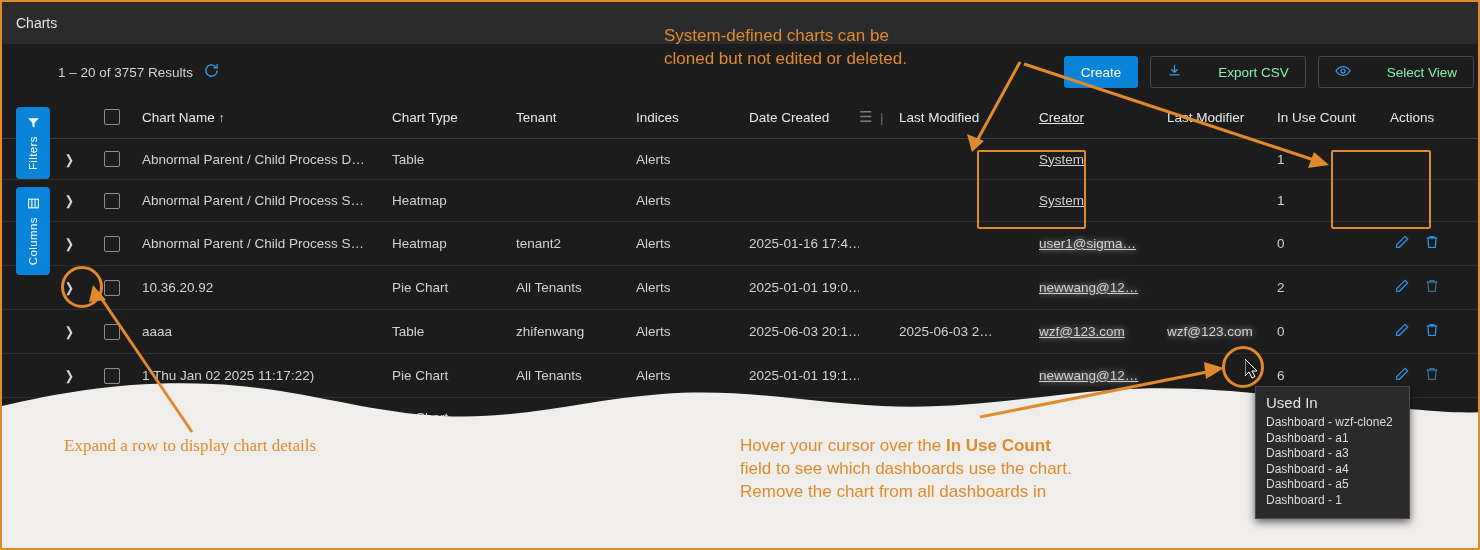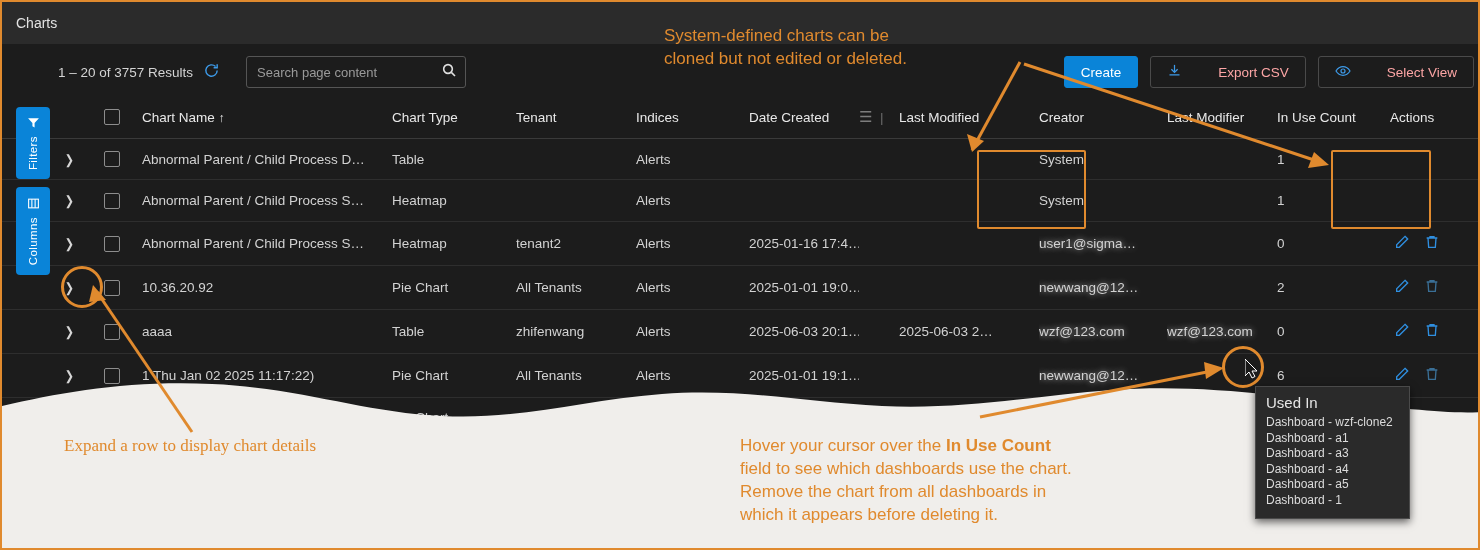--- a/index.html
+++ b/index.html
@@ -107,21 +107,21 @@
     box-sizing: border-box;
   }
   .btn-primary {
     background: #0a84d8;
     color: #ffffff;
     border: 1px solid #0a84d8;
     min-width: 74px;
   }
   .btn-ghost {
     background: transparent;
-    color: #fca5a5;
+    color: #86efac;
     border: 1px solid #4a4a4a;
     gap: 36px;
   }
   
   table.grid {
     width: 100%;
     border-collapse: collapse;
     table-layout: fixed;
   }
   table.grid th {
@@ -144,21 +144,21 @@
   }
   .col-expand  { width: 40px; padding-left: 62px !important; }
   .col-check   { width: 38px; }
   .col-name    { width: 250px; }
   .col-type    { width: 124px; }
   .col-tenant  { width: 120px; }
   .col-indices { width: 113px; }
   .col-created { width: 110px; }
   .col-sep     { width: 40px; }
   .col-modified{ width: 140px; }
-  .col-creator { width: 128px; }
+  .col-creator { width: 128px; text-decoration: underline; }
   .col-lastmod { width: 110px; }
   .col-inuse   { width: 113px; }
   .col-actions { width: 120px; }
   .chev {
     display: inline-block;
     color: #d6d6d6;
     font-size: 13px;
     cursor: pointer;
     transform: scaleX(0.85);
   }
@@ -274,29 +274,20 @@
     <div class="toolbar">
       <span class="results-text">1 – 20 of 3757 Results</span>
 
       <span class="refresh-icon">
         <svg width="17" height="17" viewBox="0 0 24 24" fill="none" stroke="#3d9ae8" stroke-width="2">
           <path d="M20 12a8 8 0 1 1-2.3-5.6"></path>
           <polyline points="20,3 20,8 15,8"></polyline>
         </svg>
       </span>
 
-      <div class="search-box">
-        <input type="text" placeholder="Search page content" style="">
-        <span class="search-icon">
-          <svg width="16" height="16" viewBox="0 0 24 24" fill="none" stroke="#e0e0e0" stroke-width="2.4">
-            <circle cx="10.5" cy="10.5" r="6.5"></circle>
-            <line x1="15.5" y1="15.5" x2="21" y2="21"></line>
-          </svg>
-        </span>
-      </div>
 
       <div class="toolbar-right">
         <div class="btn btn-primary">
           <span>Create</span>
         </div>
         <div class="btn btn-ghost">
           <span>
             <svg width="15" height="15" viewBox="0 0 24 24" fill="none" stroke="#3d9ae8" stroke-width="2">
               <path d="M12 3v11"></path>
                 <polyline points="7,10 12,15 17,10"></polyline>
@@ -572,21 +563,20 @@
   <svg class="cursor-arrow" style="left:1243px; top:357px;" width="14" height="20" viewBox="0 0 14 20">
     <polygon points="0,0 0,17 4,13 7,19 10,17.5 7,12 12,12" fill="#1a1a1a" stroke="#ffffff" stroke-width="1"></polygon>
   </svg>
 
   <div class="ann" style="left:738px; top:432px; width:560px;">
     <div>
       <span>Hover your cursor over the </span><span class="ann-bold">In Use Count</span>
     </div>
     <div>field to see which dashboards use the chart.</div>
     <div>Remove the chart from all dashboards in</div>
-    <div>which it appears before deleting it.</div>
   </div>
 
   <div id="tooltip">
     <div class="tt-title">Used In</div>
     <div class="tt-item">Dashboard - wzf-clone2</div>
     <div class="tt-item">Dashboard - a1</div>
     <div class="tt-item">Dashboard - a3</div>
     <div class="tt-item">Dashboard - a4</div>
     <div class="tt-item">Dashboard - a5</div>
     <div class="tt-item">Dashboard - 1</div>

